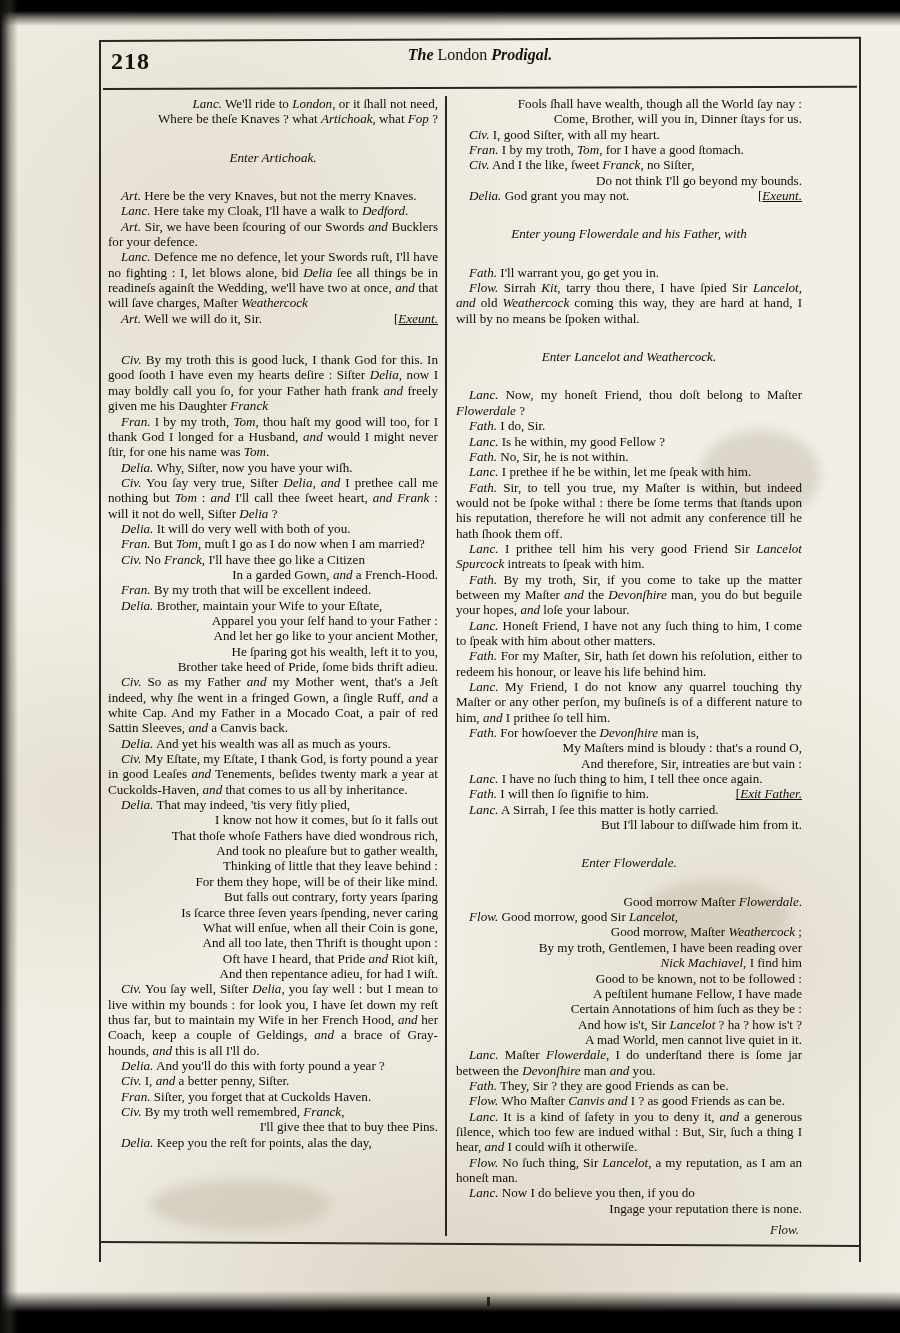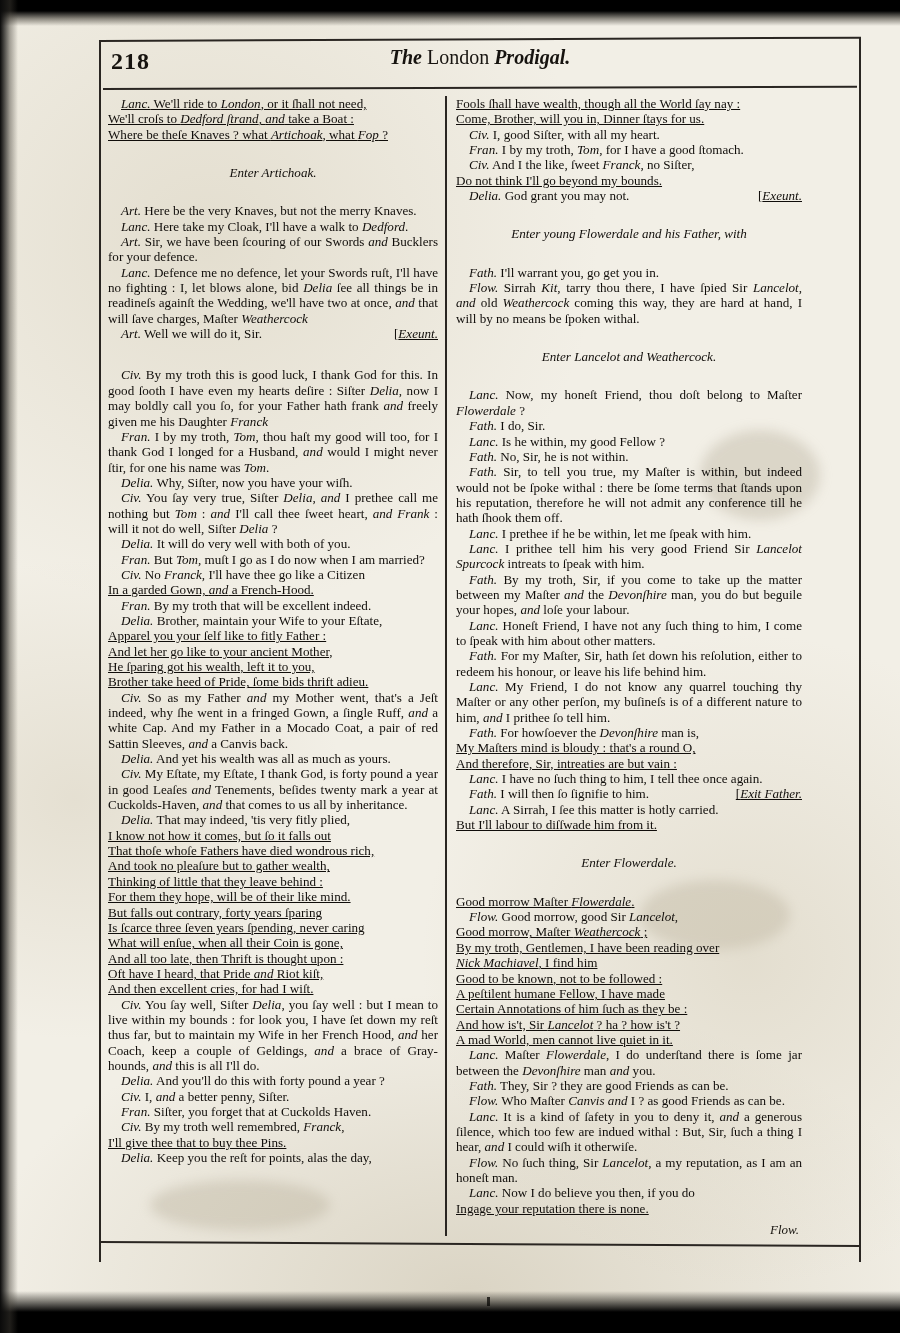--- a/index.html
+++ b/index.html
@@ -85,21 +85,21 @@
     font-size: 24px;
     font-weight: bold;
     letter-spacing: 1px;
     color: #16130f;
   }
   #running-title {
     position: absolute;
     left: 0; top: 0;
     width: 754px;
     text-align: center;
-    font-size: 20px;
+    font-size: 16px;
     color: #16130f;
     white-space: nowrap;
   }
   #running-title .it { font-style: italic; font-weight: bold; }
   #running-title .ro { font-weight: normal; }
 
   
   .col {
     position: absolute;
     top: 96px;
@@ -113,23 +113,22 @@
 
   
   .speech {
     margin: 0;
     text-align: justify;
     text-indent: 13px;
     hyphens: none;
   }
   .verse {
     margin: 0;
-    text-align: left;
+    text-align: right;
     text-indent: 0;
-    text-decoration: underline;
   }
   .verse.ind { text-indent: 13px; }
   .sd {
     margin: 10px;
     text-align: center;
     font-style: italic;
     text-indent: 0;
   }
   .gap-sd-before { height: 13px; }
   .gap-sd-after  { height: 13px; }          
@@ -189,21 +188,20 @@
 
   <div id="header">
     <div id="page-number">218</div>
     <div id="running-title">
       <span class="it">The</span><span class="ro"> London </span><span class="it">Prodigal.</span>
     </div>
   </div>
 
   <div class="col" id="col-left">
       <p class="verse ind"><span class="it">Lanc.</span> We'll ride to <span class="it">London</span>, or it ſhall not need,</p>
-      <p class="verse">We'll croſs to <span class="it">Dedford ſtrand</span>, <span class="it">and</span> take a Boat :</p>
       <p class="verse">Where be theſe Knaves ?  what <span class="it">Artichoak</span>, what <span class="it">Fop</span> ?</p>
       <div class="gap-sd-before"></div>
       <p class="sd"><span class="it">Enter</span> <span class="it">Artichoak</span>.</p>
       <div class="gap-sd-after"></div>
       <p class="speech"><span class="it">Art.</span> Here be the very Knaves, but not the merry Knaves.</p>
       <p class="speech"><span class="it">Lanc.</span> Here take my Cloak, I'll have a walk to <span class="it">Dedford</span>.</p>
       <p class="speech"><span class="it">Art.</span> Sir, we have been ſcouring of our Swords <span class="it">and</span> Bucklers for your defence.</p>
       <p class="speech"><span class="it">Lanc.</span> Defence me no defence, let your Swords ruſt, I'll have no fighting : I, let blows alone, bid <span class="it">Delia</span> ſee all things be in readineſs againſt the Wedding, we'll have two at once, <span class="it">and</span> that will ſave charges, Maſter <span class="it">Weathercock</span></p>
       <p class="speech"><span class="it">Art.</span> Well we will do it, Sir.<span class="exeunt"><span class="br">[</span>Exeunt.</span></p>
       <div class="gap-sd-before"></div>
@@ -211,39 +209,39 @@
       <p class="speech"><span class="it">Civ.</span> By my troth this is good luck, I thank God for this.  In good ſooth I have even my hearts deſire :  Siſter <span class="it">Delia</span>, now I may boldly call you ſo, for your Father hath frank <span class="it">and</span> freely given me his Daughter <span class="it">Franck</span></p>
       <p class="speech"><span class="it">Fran.</span> I by my troth, <span class="it">Tom</span>, thou haſt my good will too, for I thank God I longed for a Husband, <span class="it">and</span> would I might never ſtir, for one his name was <span class="it">Tom</span>.</p>
       <p class="speech"><span class="it">Delia.</span> Why, Siſter, now you have your wiſh.</p>
       <p class="speech"><span class="it">Civ.</span> You ſay very true, Siſter <span class="it">Delia</span>, <span class="it">and</span> I prethee call me nothing but <span class="it">Tom</span> : <span class="it">and</span> I'll call thee ſweet heart, <span class="it">and</span> <span class="it">Frank</span> : will it not do well, Siſter <span class="it">Delia</span> ?</p>
       <p class="speech"><span class="it">Delia.</span> It will do very well with both of you.</p>
       <p class="speech"><span class="it">Fran.</span> But <span class="it">Tom</span>, muſt I go as I do now when I am married?</p>
       <p class="speech"><span class="it">Civ.</span> No <span class="it">Franck</span>, I'll have thee go like a Citizen</p>
       <p class="verse">In a garded Gown, <span class="it">and</span> a French-Hood.</p>
       <p class="speech"><span class="it">Fran.</span> By my troth that will be excellent indeed.</p>
       <p class="speech"><span class="it">Delia.</span> Brother, maintain your Wife to your Eſtate,</p>
-      <p class="verse">Apparel you your ſelf like to fitly Father :</p>
+      <p class="verse">Apparel you your ſelf hand to your Father :</p>
       <p class="verse">And let her go like to your ancient Mother,</p>
       <p class="verse">He ſparing got his wealth, left it to you,</p>
       <p class="verse">Brother take heed of Pride, ſome bids thrift adieu.</p>
       <p class="speech"><span class="it">Civ.</span> So as my Father <span class="it">and</span> my Mother went, that's a Jeſt indeed, why ſhe went in a fringed Gown, a ſingle Ruff, <span class="it">and</span> a white Cap.  And my Father in a Mocado Coat, a pair of red Sattin Sleeves, <span class="it">and</span> a Canvis back.</p>
       <p class="speech"><span class="it">Delia.</span> And yet his wealth was all as much as yours.</p>
       <p class="speech"><span class="it">Civ.</span> My Eſtate, my Eſtate, I thank God, is forty pound a year in good Leaſes <span class="it">and</span> Tenements, beſides twenty mark a year at Cuckolds-Haven, <span class="it">and</span> that comes to us all by inheritance.</p>
       <p class="speech"><span class="it">Delia.</span> That may indeed, 'tis very fitly plied,</p>
       <p class="verse">I know not how it comes, but ſo it falls out</p>
       <p class="verse">That thoſe whoſe Fathers have died wondrous rich,</p>
       <p class="verse">And took no pleaſure but to gather wealth,</p>
       <p class="verse">Thinking of little that they leave behind :</p>
       <p class="verse">For them they hope, will be of their like mind.</p>
       <p class="verse">But falls out contrary, forty years ſparing</p>
       <p class="verse">Is ſcarce three ſeven years ſpending, never caring</p>
       <p class="verse">What will enſue, when all their Coin is gone,</p>
       <p class="verse">And all too late, then Thrift is thought upon :</p>
       <p class="verse">Oft have I heard, that Pride <span class="it">and</span> Riot kiſt,</p>
-      <p class="verse">And then excellent cries, for had I wiſt.</p>
+      <p class="verse">And then repentance adieu, for had I wiſt.</p>
       <p class="speech"><span class="it">Civ.</span> You ſay well, Siſter <span class="it">Delia</span>, you ſay well : but I mean to live within my bounds : for look you, I have ſet down my reſt thus far, but to maintain my Wife in her French Hood, <span class="it">and</span> her Coach, keep a couple of Geldings, <span class="it">and</span> a brace of Gray-hounds, <span class="it">and</span> this is all I'll do.</p>
       <p class="speech"><span class="it">Delia.</span> And you'll do this with forty pound a year ?</p>
       <p class="speech"><span class="it">Civ.</span> I, <span class="it">and</span> a better penny, Siſter.</p>
       <p class="speech"><span class="it">Fran.</span> Siſter, you forget that at Cuckolds Haven.</p>
       <p class="speech"><span class="it">Civ.</span> By my troth well remembred, <span class="it">Franck</span>,</p>
       <p class="verse">I'll give thee that to buy thee Pins.</p>
       <p class="speech"><span class="it">Delia.</span> Keep you the reſt for points, alas the day,</p>
     </div>
   <div class="col" id="col-right">
       <p class="verse">Fools ſhall have wealth, though all the World ſay nay :</p>
@@ -258,22 +256,22 @@
       <div class="gap-sd-after"></div>
       <p class="speech"><span class="it">Fath.</span> I'll warrant you, go get you in.</p>
       <p class="speech"><span class="it">Flow.</span> Sirrah <span class="it">Kit</span>, tarry thou there, I have ſpied Sir <span class="it">Lancelot</span>, <span class="it">and</span> old <span class="it">Weathercock</span> coming this way, they are hard at hand, I will by no means be ſpoken withal.</p>
       <div class="gap-sd-before"></div>
       <p class="sd"><span class="it">Enter</span> <span class="it">Lancelot</span> <span class="it">and</span> <span class="it">Weathercock</span>.</p>
       <div class="gap-sd-after"></div>
       <p class="speech"><span class="it">Lanc.</span> Now, my honeſt Friend, thou doſt belong to Maſter <span class="it">Flowerdale</span> ?</p>
       <p class="speech"><span class="it">Fath.</span> I do, Sir.</p>
       <p class="speech"><span class="it">Lanc.</span> Is he within, my good Fellow ?</p>
       <p class="speech"><span class="it">Fath.</span> No, Sir, he is not within.</p>
+      <p class="speech"><span class="it">Lanc.</span> I prethee if he be within, let me ſpeak with him.</p>
       <p class="speech"><span class="it">Fath.</span> Sir, to tell you true, my Maſter is within, but indeed would not be ſpoke withal : there be ſome terms that ſtands upon his reputation, therefore he will not admit any conference till he hath ſhook them off.</p>
-      <p class="speech"><span class="it">Lanc.</span> I prethee if he be within, let me ſpeak with him.</p>
       <p class="speech"><span class="it">Lanc.</span> I prithee tell him his very good Friend Sir <span class="it">Lancelot</span> <span class="it">Spurcock</span> intreats to ſpeak with him.</p>
       <p class="speech"><span class="it">Fath.</span> By my troth, Sir, if you come to take up the matter between my Maſter <span class="it">and</span> the <span class="it">Devonſhire</span> man, you do but beguile your hopes, <span class="it">and</span> loſe your labour.</p>
       <p class="speech"><span class="it">Lanc.</span> Honeſt Friend, I have not any ſuch thing to him, I come to ſpeak with him about other matters.</p>
       <p class="speech"><span class="it">Fath.</span> For my Maſter, Sir, hath ſet down his reſolution, either to redeem his honour, or leave his life behind him.</p>
       <p class="speech"><span class="it">Lanc.</span> My Friend, I do not know any quarrel touching thy Maſter or any other perſon, my buſineſs is of a different nature to him, <span class="it">and</span> I prithee ſo tell him.</p>
       <p class="speech"><span class="it">Fath.</span> For howſoever the <span class="it">Devonſhire</span> man is,</p>
       <p class="verse">My Maſters mind is bloudy : that's a round O,</p>
       <p class="verse">And therefore, Sir, intreaties are but vain :</p>
       <p class="speech"><span class="it">Lanc.</span> I have no ſuch thing to him, I tell thee once again.</p>
       <p class="speech"><span class="it">Fath.</span> I will then ſo ſignifie to him.<span class="exeunt"><span class="br">[</span>Exit Father.</span></p>

